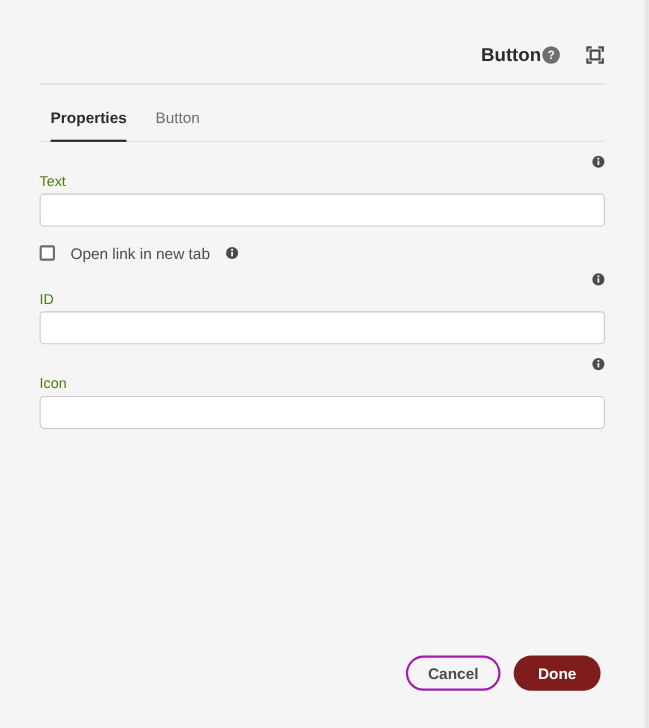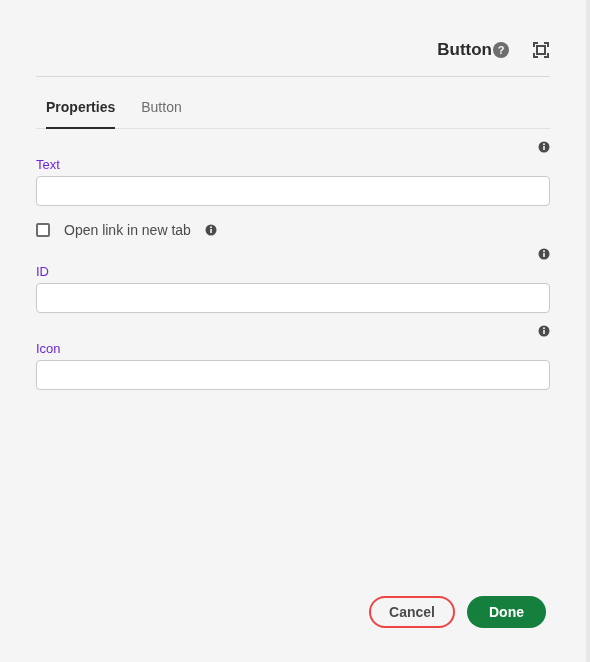--- a/index.html
+++ b/index.html
@@ -67,21 +67,21 @@
       position: relative;
     }
     .field-label-row {
       display: flex;
       align-items: center;
       justify-content: space-between;
       margin-bottom: 4px;
     }
     .field-label {
       font-size: 13px;
-      color: #6d28d9;
+      color: #4d7c0f;
     }
     .info-icon {
       position: absolute;
       right: 0;
       top: -16px;
     }
     .field-input {
       width: 100%;
       height: 30px;
       border: 1px solid #c9c9c9;
@@ -147,24 +147,24 @@
       font-weight: 600;
       cursor: pointer;
       border: none;
       display: flex;
       align-items: center;
       justify-content: center;
     }
     .btn-secondary {
       background: transparent;
       color: #4b4b4b;
-      border: 2px solid #ef4444;
+      border: 2px solid #a21caf;
     }
     .btn-primary {
-      background: #15803d;
+      background: #7f1d1d;
       color: #fff;
       padding: 0 22px;
     }
   </style>
 </head>
 <body>
 
 <div class="dialog">
   <div class="header">
     <h2 class="header-title">Button</h2>

